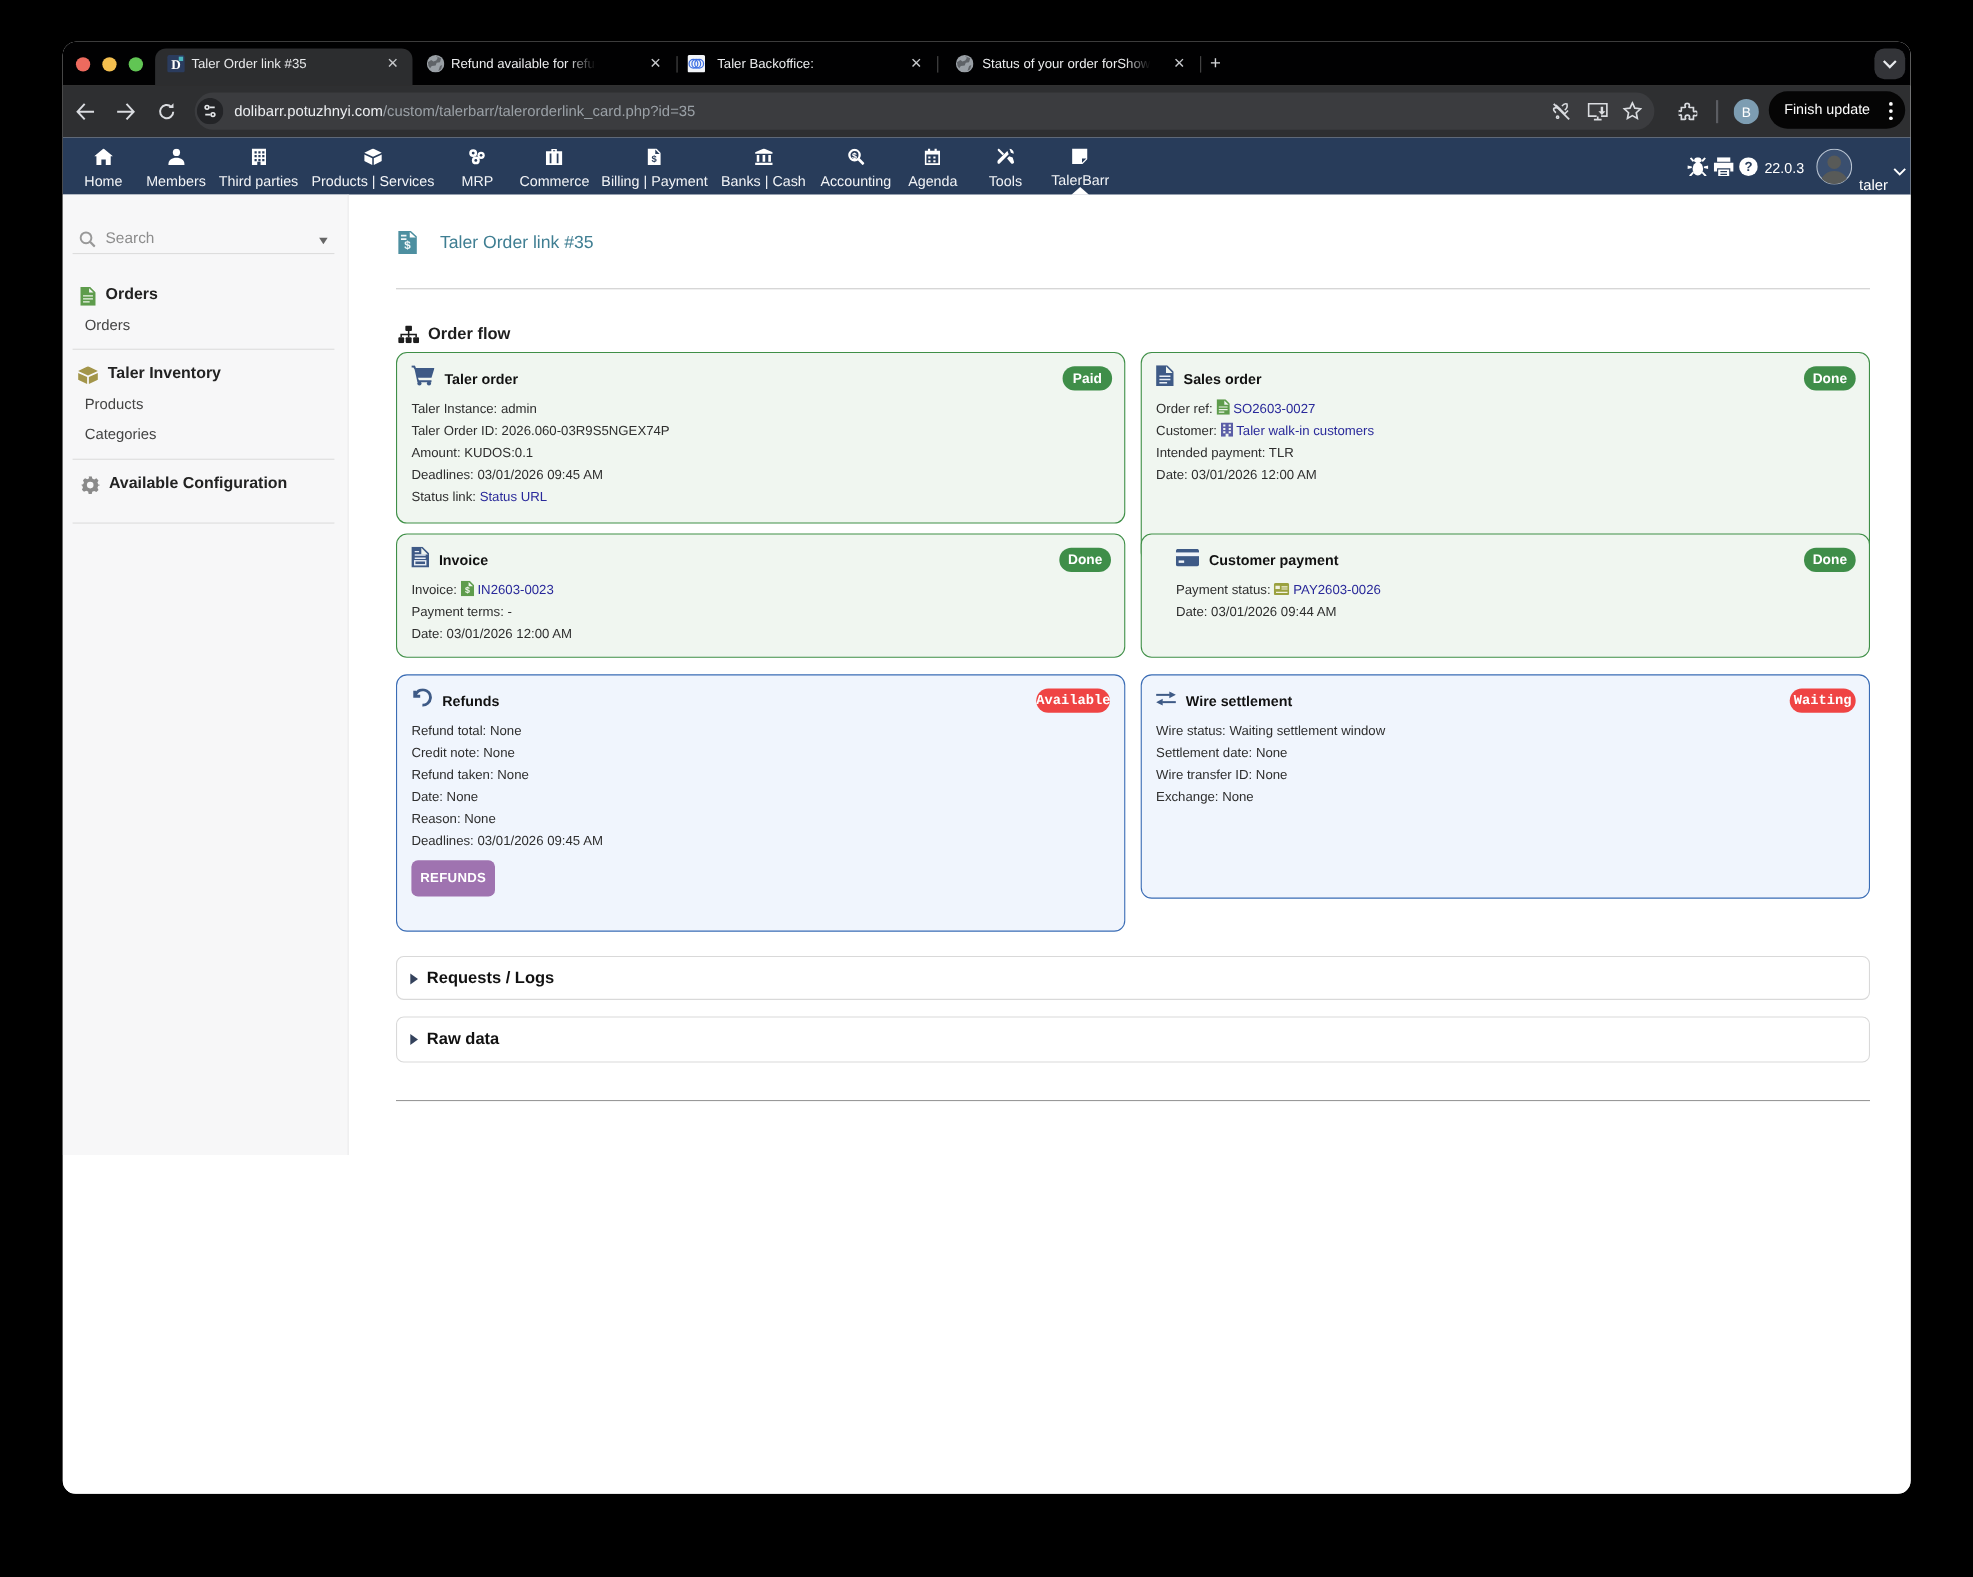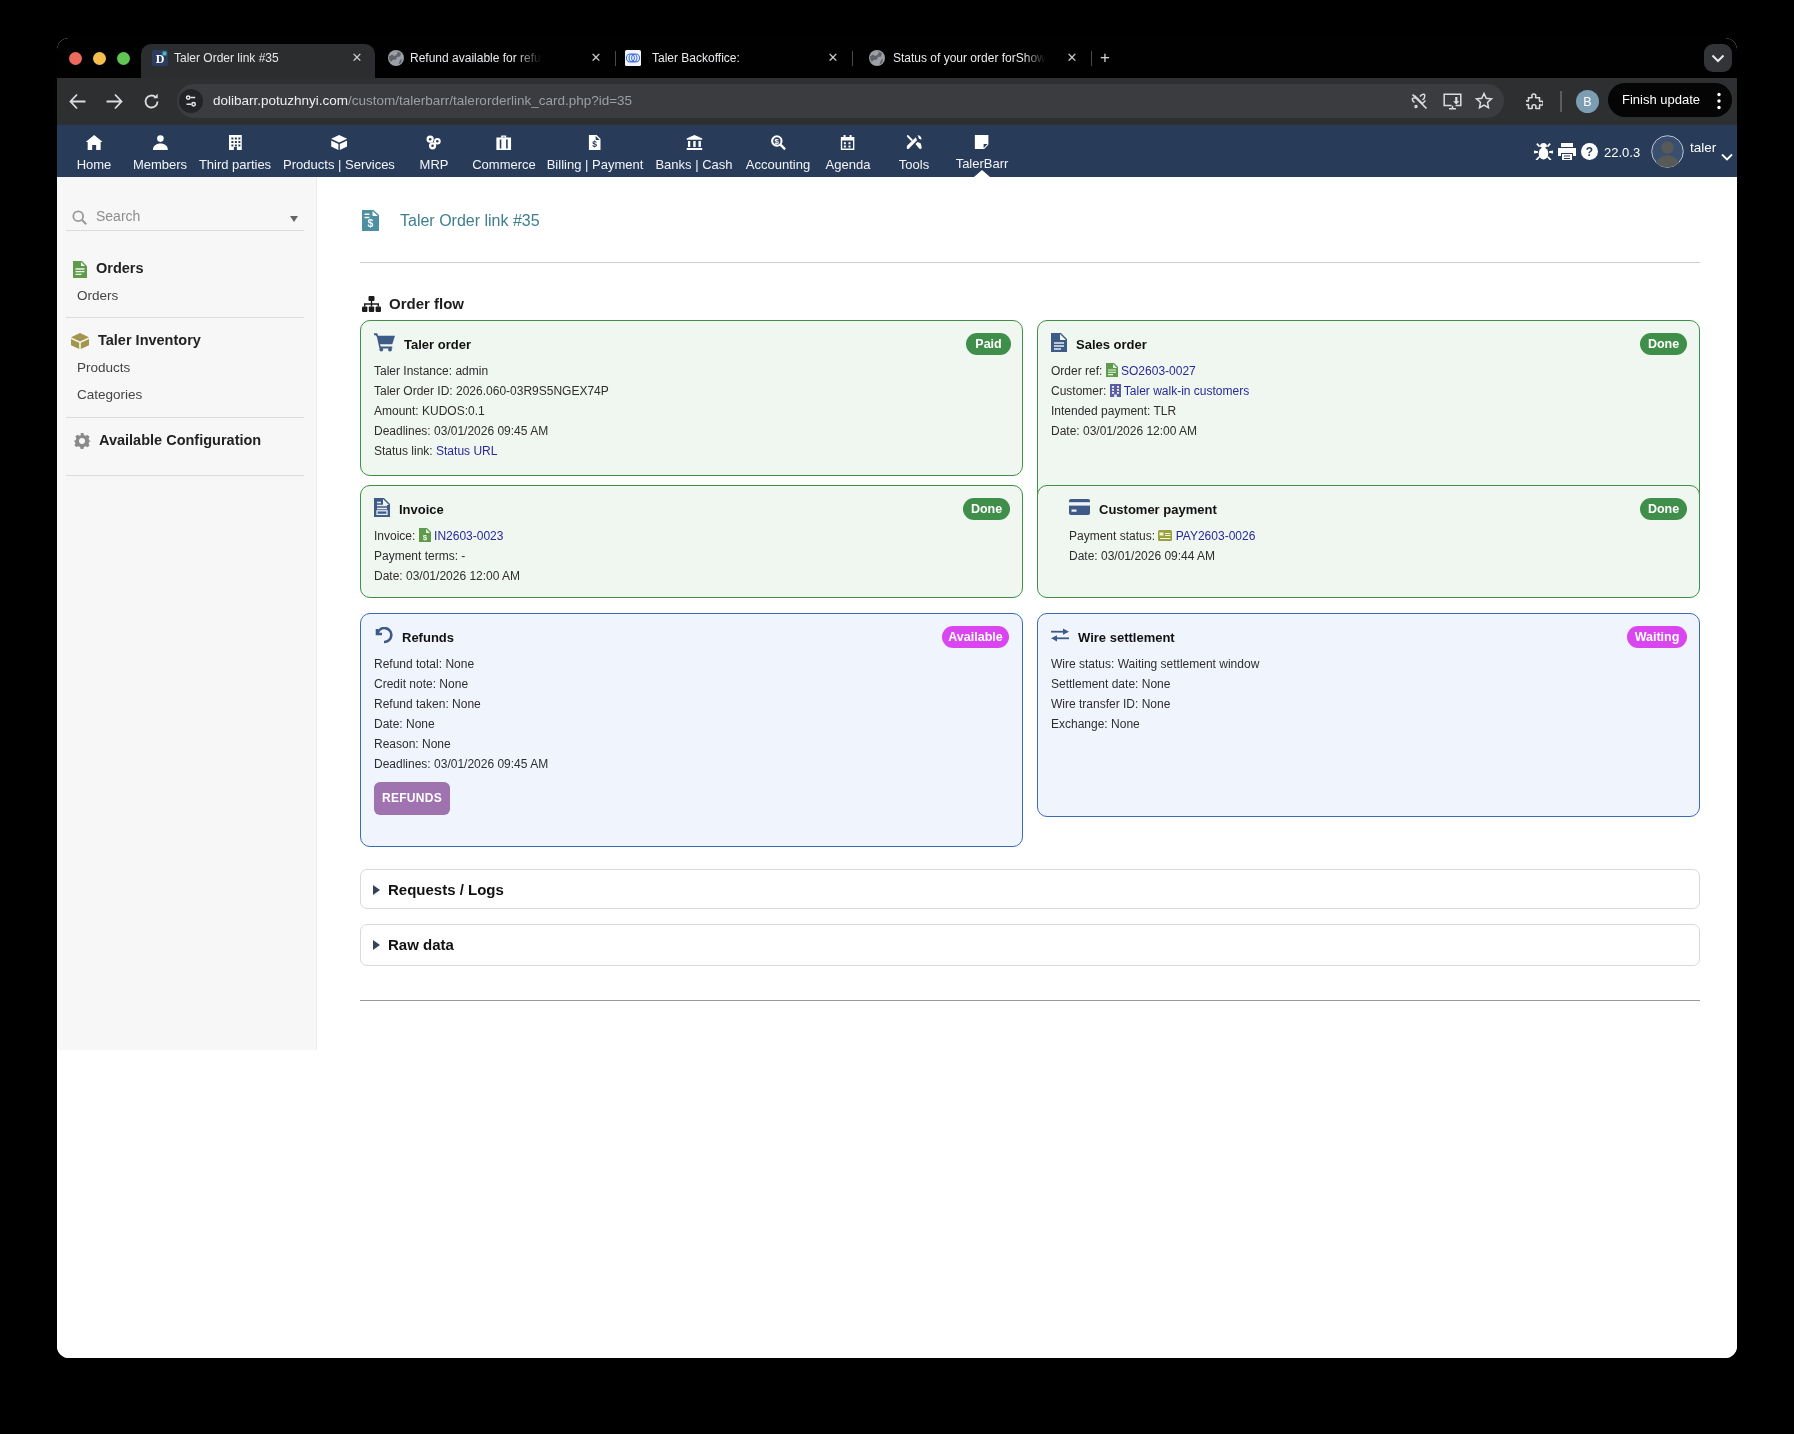--- a/index.html
+++ b/index.html
@@ -38,21 +38,21 @@
 .ctitle { position:absolute; left:83px; top:35px; font-size:16px; color:#3f7e92; }
 .chr { position:absolute; left:43px; width:1340px; height:1px; background:#ccc; }
 .h2 { position:absolute; font-size:15px; font-weight:bold; color:#1d1d1d; white-space:nowrap; }
 .card { position:absolute; width:663px; border-radius:10px; padding:11px 12px 0 13px; }
 .card.g { background:#f0f6f0; border:1.5px solid #3f8f47; }
 .card.b { background:#f0f5fd; border:1.5px solid #3a6cb5; }
 .chead { height:24px; display:flex; align-items:center; gap:9px; margin-bottom:5px; }
 .chead b { font-size:13px; color:#111; }
 .badge { position:absolute; top:12px; height:22px; border-radius:11px; color:#fff; font-size:12.5px; font-weight:bold; line-height:22px; text-align:center; }
 .badge.g { background:#3f8e49; }
-.badge.b { background:#d946ef; }
+.badge.b { background:#ef4444;font-family:Liberation Mono, monospace; }
 .crow { font-size:12px; color:#2e2e2e; line-height:20px; white-space:nowrap; }
 .crow a { color:#29299a; text-decoration:none; }
 .refbtn { display:inline-block; margin-top:8px; width:76px; text-align:center; height:33px; line-height:33px; background:#9f73b0; color:#fff; font-weight:bold; font-size:12px; border-radius:6px; letter-spacing:0.3px; }
 .fold { position:absolute; left:43px; width:1340px; height:40px; border:1px solid #d9d9d9; border-radius:7px; }
 .fold b { position:absolute; left:27px; top:11px; font-size:15px; color:#111; }
 .fold .tri { position:absolute; left:12px; top:15px; width:0; height:0; border-top:5px solid transparent; border-bottom:5px solid transparent; border-left:7px solid #34425c; }
 .icon { flex:0 0 auto; }
 </style>
 </head>
 <body>
@@ -266,21 +266,21 @@
     <div class="mr" style="left:1594px;top:10px;"><svg width="33" height="33" viewBox="0 0 33 33">
           <circle cx="16.5" cy="16.5" r="15.8" fill="#3a4f6f" stroke="#b9c4d2" stroke-width="1"></circle>
           <clipPath id="avc">
             <circle cx="16.5" cy="16.5" r="15.8"></circle>
           </clipPath>
           <g clip-path="url(#avc)">
             <circle cx="16.5" cy="12.5" r="6.2" fill="#585a58"></circle>
             <path fill="#585a58" d="M4 33c0-8 5.6-12.6 12.5-12.6S29 25 29 33z"></path>
           </g>
         </svg></div>
-    <div class="mr" style="left:1633px;top:15px;font-size:13.5px;">taler</div>
+    <div class="mr" style="left:1633px;top:36px;font-size:13.5px;">taler</div>
     <div class="mr" style="left:1664px;top:22px;"><svg width="12" height="8" viewBox="0 0 12 8">
           <path fill="none" stroke="#fff" stroke-width="1.8" d="M1 1.5l5 5 5-5"></path>
         </svg></div>
   </div>
 
   <div class="page">
     <div class="sidebar">
 
       <svg style="position:absolute;left:15px;top:33px;" width="15" height="15" viewBox="0 0 15 15">
           <circle cx="6.2" cy="6.2" r="4.9" fill="none" stroke="#999" stroke-width="1.8"></circle>

